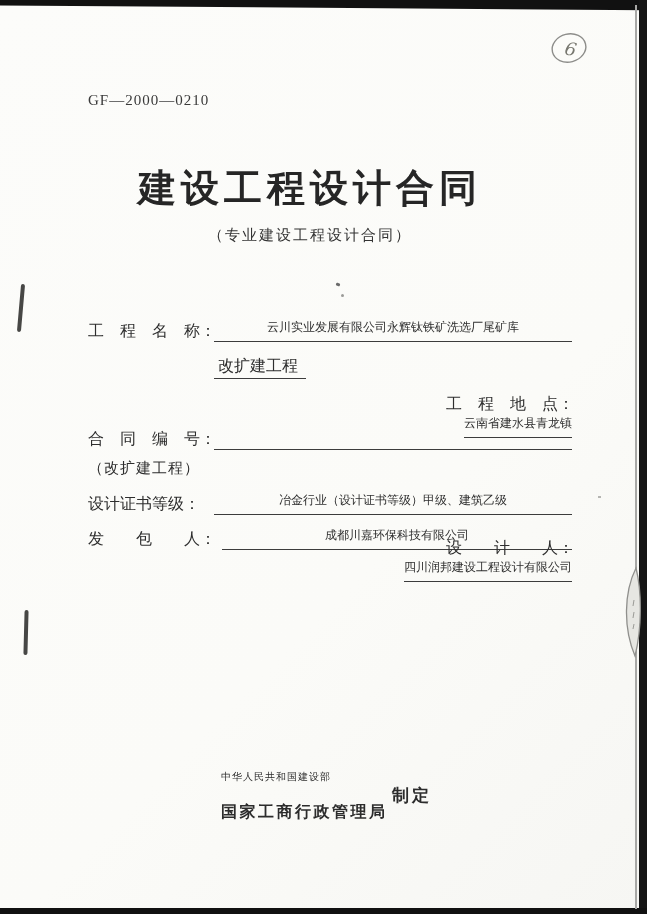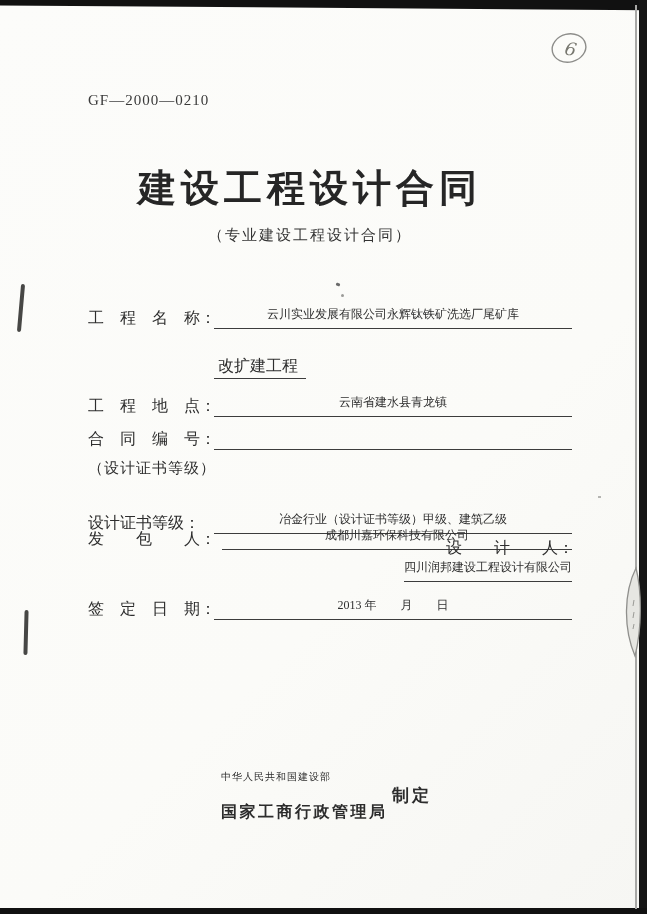--- a/index.html
+++ b/index.html
@@ -74,55 +74,51 @@
   <div class="speck3"></div>
   <div class="binding-mark mark1"></div>
   <div class="binding-mark mark2"></div>
   <div class="page-curl">
     <svg width="34" height="92" viewBox="0 0 34 92">
       <path d="M24 2 C 12 26, 11 62, 23 90 C 30 62, 30 26, 24 2 Z" fill="#e6e6e2" stroke="#8f8f8c" stroke-width="1.3"></path>
       <path d="M22 34 L21 40 M22 46 L21 52 M22 58 L21 63" stroke="#9a9a96" stroke-width="1" fill="none"></path>
     </svg>
   </div>
 
-  <div class="row" style="top:306px;">
+  <div class="row" style="top:319px;">
     <span class="label">工　程　名　称：</span>
     <span class="value">云川实业发展有限公司永辉钛铁矿洗选厂尾矿库</span>
   </div>
   <div class="value-cont">改扩建工程</div>
 
-  <div class="row" style="top:394px;">
+  <div class="row" style="top:394px;flex-direction:column;">
     <span class="label">工　程　地　点：</span>
     <span class="value">云南省建水县青龙镇</span>
   </div>
 
   <div class="row" style="top:427px;">
     <span class="label">合　同　编　号：</span>
     <span class="value"></span>
   </div>
 
-  <div class="note">（设计证书等级）</div>
+  <div class="note">（改扩建工程）</div>
 
-  <div class="row" style="top:492px;margin-top:19px;">
+  <div class="row" style="top:492px;">
     <span class="label">设计证书等级：</span>
     <span class="value">冶金行业（设计证书等级）甲级、建筑乙级</span>
   </div>
 
   <div class="row" style="top:527px;gap:8px;">
     <span class="label">发　　包　　人：</span>
     <span class="value">成都川嘉环保科技有限公司</span>
   </div>
 
   <div class="row" style="top:538px;flex-direction:column;">
     <span class="label">设　　计　　人：</span>
     <span class="value">四川润邦建设工程设计有限公司</span>
   </div>
 
-  <div class="row" style="top:597px;">
-    <span class="label">签　定　日　期：</span>
-    <span class="value">2013 年　　月　　日</span>
-  </div>
 
   <div class="footer-line1">中华人民共和国建设部</div>
   <div class="footer-stamp">制定</div>
   <div class="footer-line2">国家工商行政管理局</div>
 
 </div>
 
 </body></html>

